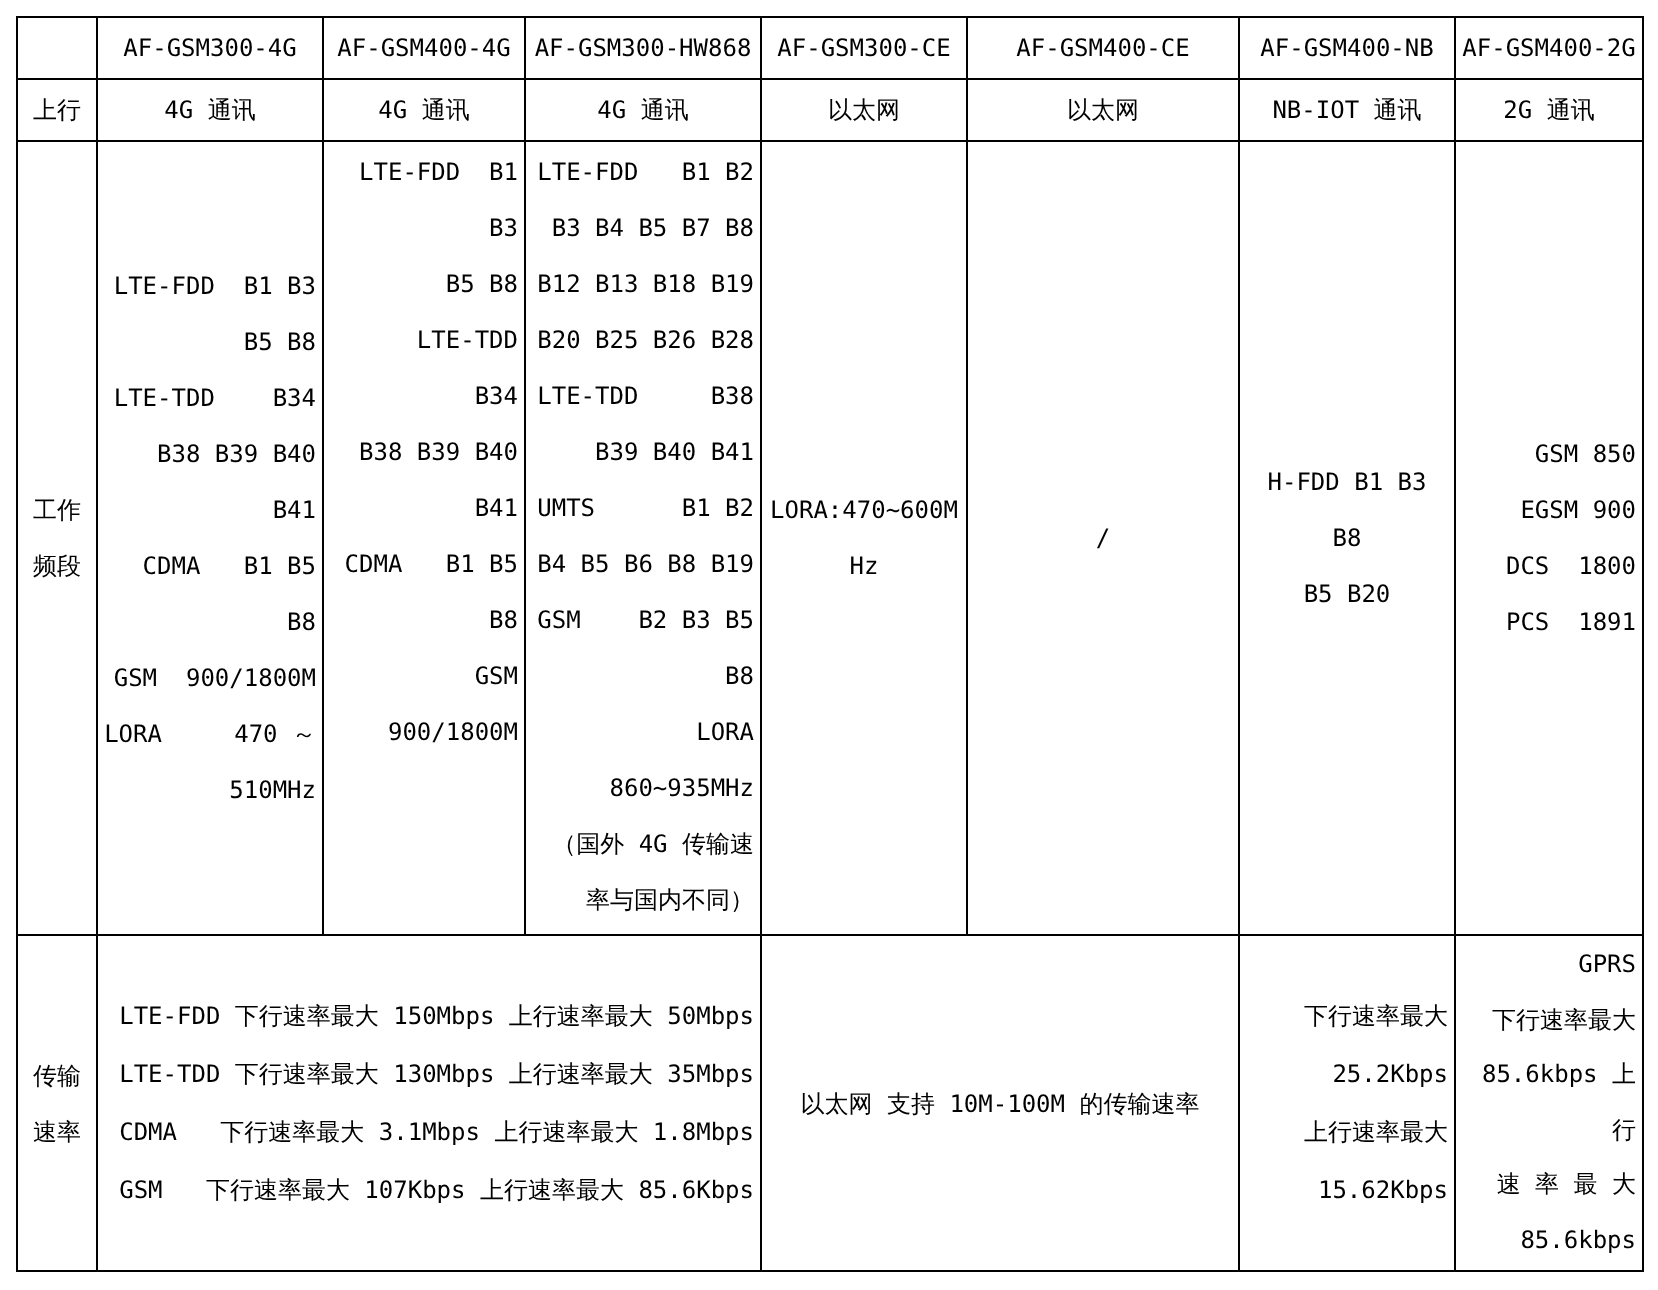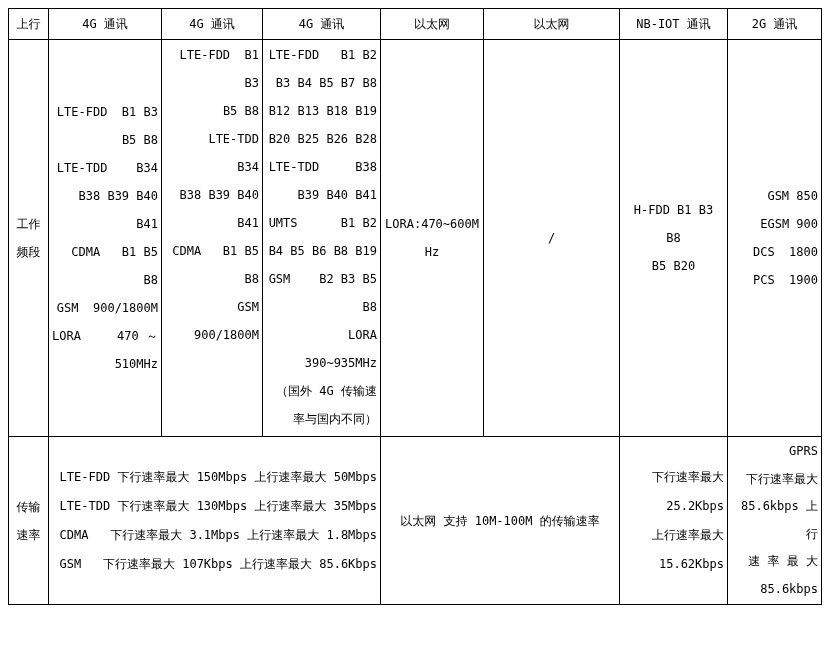--- a/index.html
+++ b/index.html
@@ -50,20 +50,30 @@
     <col style="width:113px">
     <col style="width:101px">
     <col style="width:118px">
     <col style="width:103px">
     <col style="width:136px">
     <col style="width:108px">
     <col style="width:94px">
   </colgroup>
 
   <tbody>
+      <tr class="r-head">
+    <th></th>
+    <th>AF-GSM300-4G</th>
+    <th>AF-GSM400-4G</th>
+    <th>AF-GSM300-HW868</th>
+    <th>AF-GSM300-CE</th>
+    <th>AF-GSM400-CE</th>
+    <th>AF-GSM400-NB</th>
+    <th>AF-GSM400-2G</th>
+  </tr>
 
 
   <tr class="r-up">
     <td class="rowlabel">上行</td>
     <td class="c vm">4G 通讯</td>
     <td class="c vm">4G 通讯</td>
     <td class="c vm">4G 通讯</td>
     <td class="c vm">以太网</td>
     <td class="c vm">以太网</td>
     <td class="c vm">NB-IOT 通讯</td>
@@ -91,32 +101,32 @@
 B3 B4 B5 B7 B8
 B12 B13 B18 B19
 B20 B25 B26 B28
 LTE-TDD     B38
 B39 B40 B41
 UMTS      B1 B2
 B4 B5 B6 B8 B19
 GSM    B2 B3 B5
 B8
 LORA
-390~935MHz
+860~935MHz
 （国外 4G 传输速
 率与国内不同）</td>
     <td class="c vm">LORA:470~600M
 Hz</td>
     <td class="c vm">/</td>
     <td class="c vm">H-FDD B1 B3 B8
 B5 B20</td>
     <td class="l vm pl">GSM 850
 EGSM 900
 DCS  1800
-PCS  1900</td>
+PCS  1891</td>
   </tr>
 
   <tr class="r-rate">
     <td class="rowlabel">传输
 速率</td>
     <td class="l vm rate-4g" colspan="3"> LTE-FDD 下行速率最大 150Mbps 上行速率最大 50Mbps
  LTE-TDD 下行速率最大 130Mbps 上行速率最大 35Mbps
 CDMA   下行速率最大 3.1Mbps 上行速率最大 1.8Mbps
 GSM   下行速率最大 107Kbps 上行速率最大 85.6Kbps</td>
     <td class="c vm" colspan="2">以太网 支持 10M-100M 的传输速率</td>

